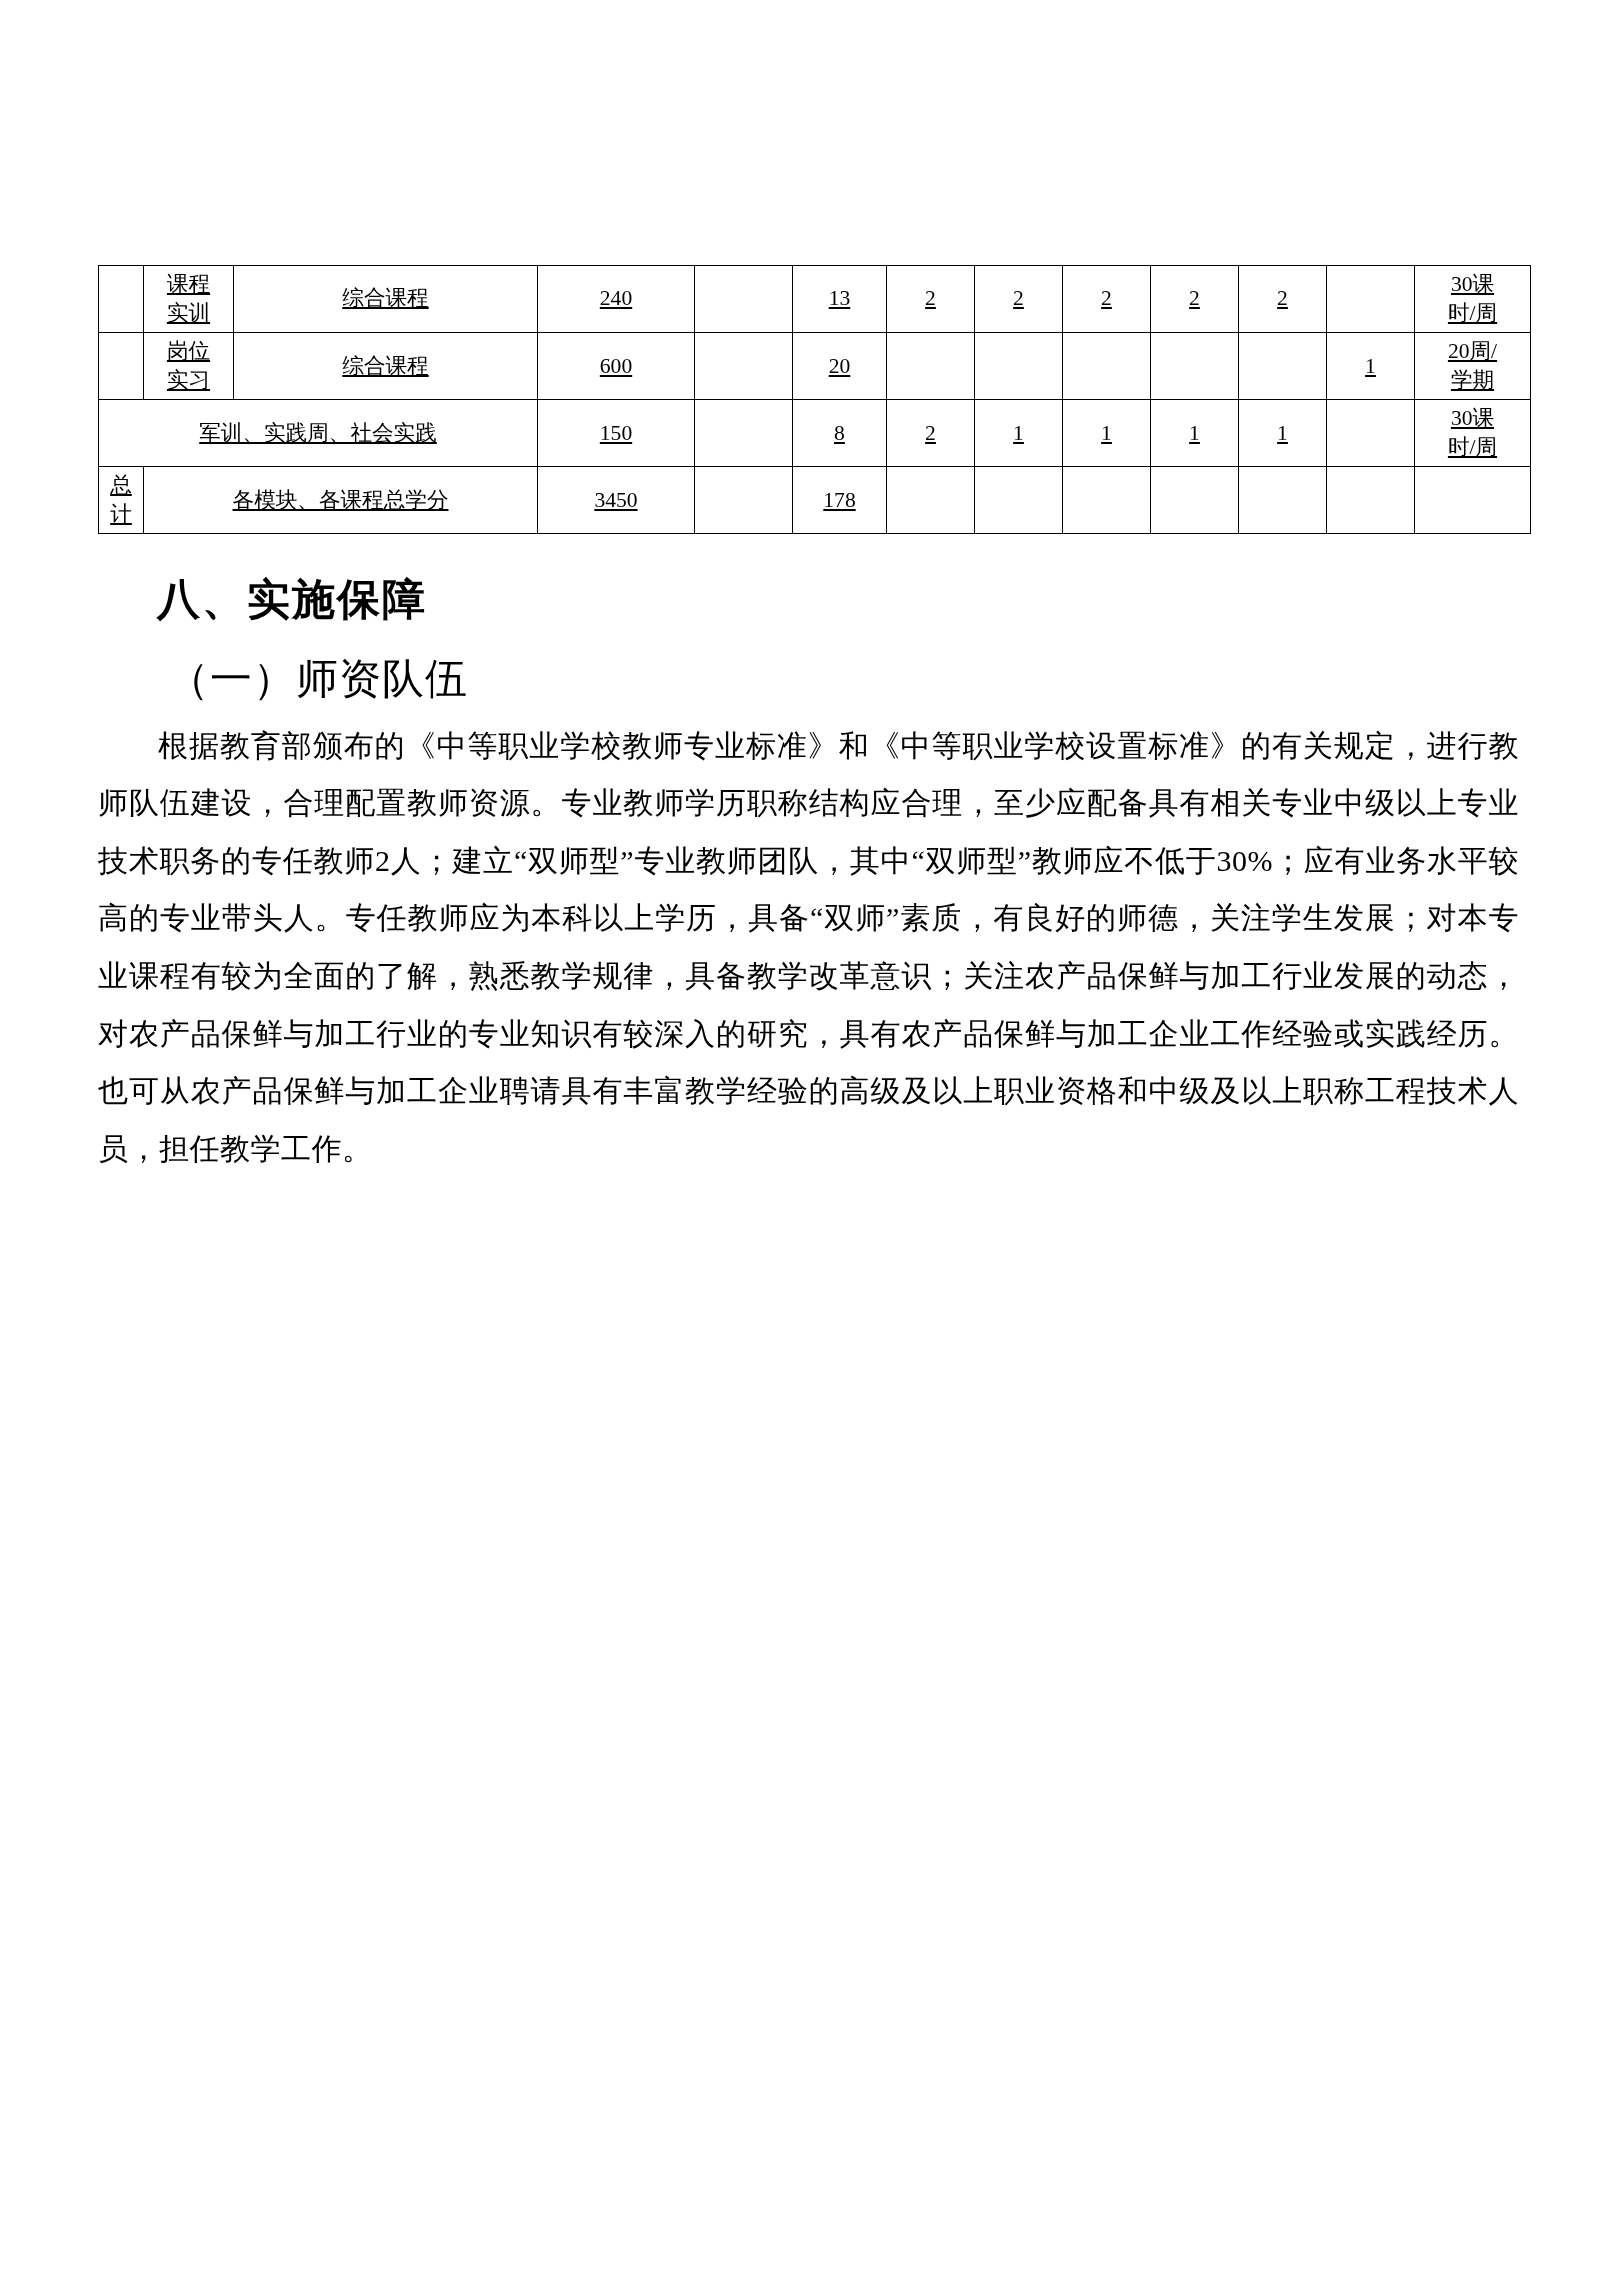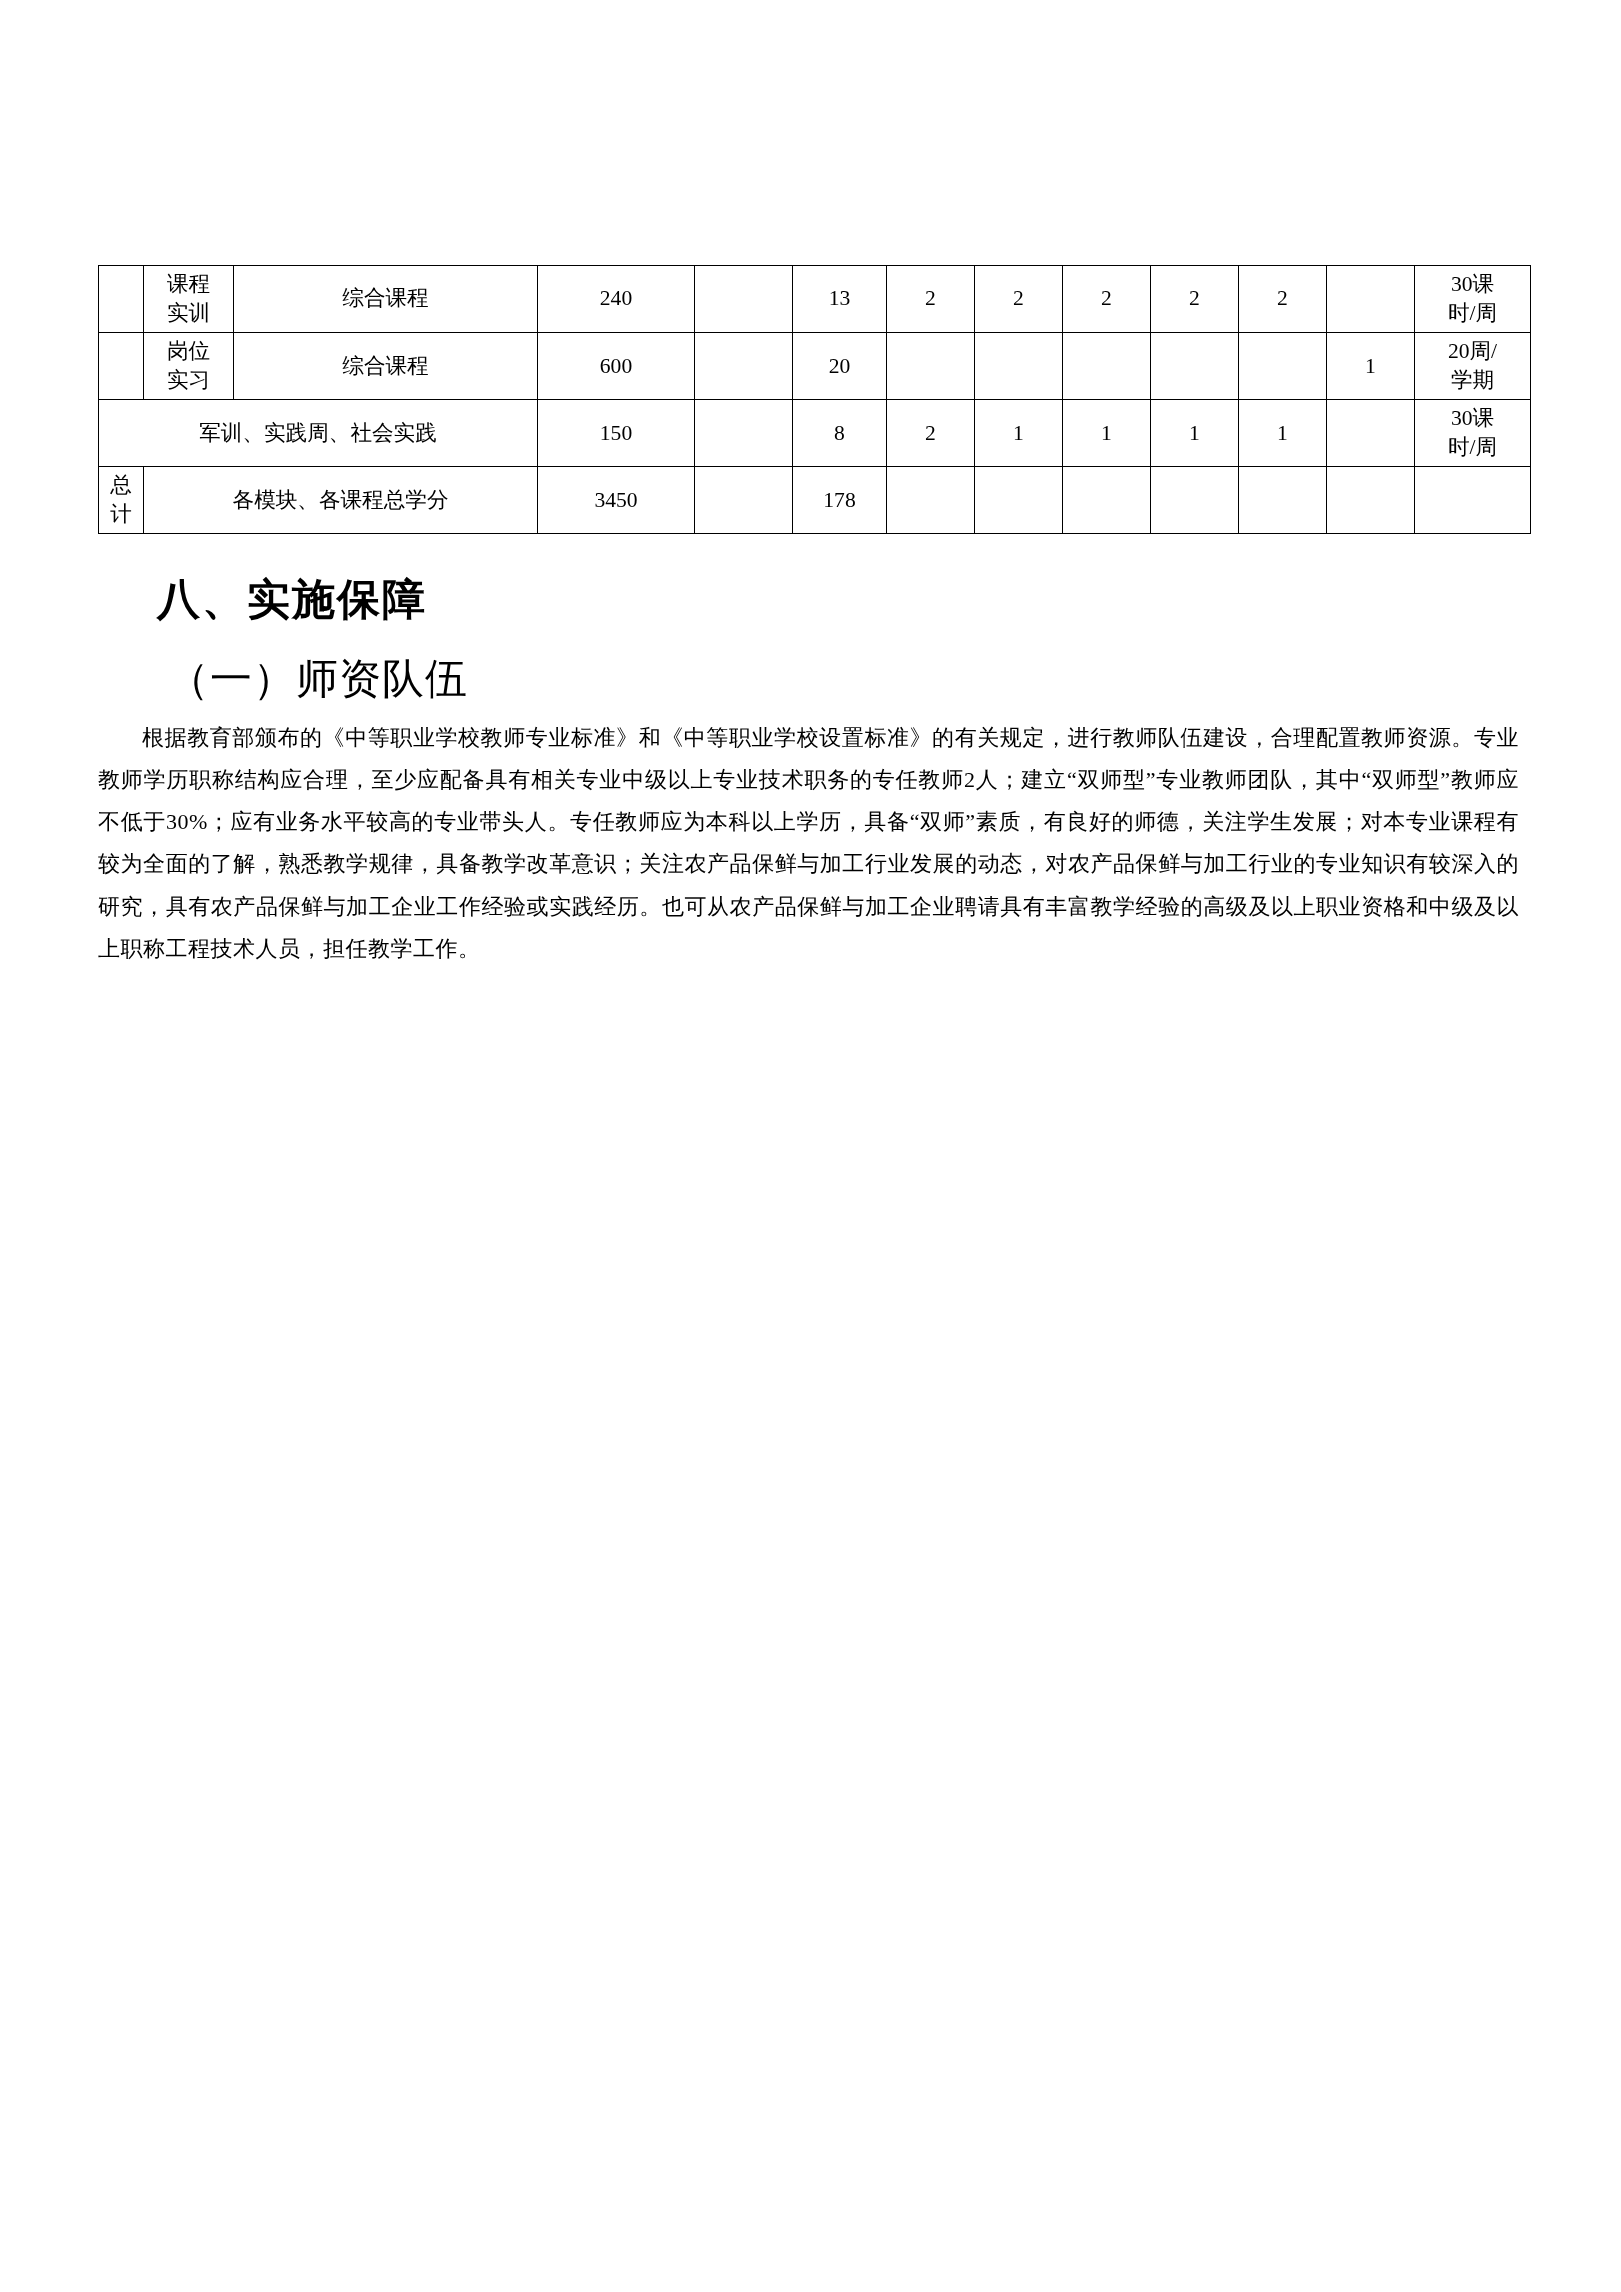--- a/index.html
+++ b/index.html
@@ -27,20 +27,21 @@
     top: 265px;
     width: 1421px;
   }
 
   
   table.curriculum {
     border-collapse: collapse;
     width: 1421px;
     table-layout: fixed;
     font-family: "Liberation Serif", "DejaVu Serif", serif;
+    text-decoration: underline;
   }
   table.curriculum td {
     border: 1.5px solid #000;
     text-align: center;
     vertical-align: middle;
     font-size: 21.6px;
     line-height: 1.35;
     padding: 3.9px 2px;
     height: 55px;
     box-sizing: border-box;
@@ -86,21 +87,21 @@
     margin: 37px 0 9.8px 59px;
     letter-spacing: 2px;
   }
   h3.sub-title {
     font-size: 42px;
     font-weight: normal;
     margin: 21.6px 0 3.9px 69px;
     letter-spacing: 1px;
   }
   p.body-text {
-    font-size: 22px;
+    font-size: 30px;
     line-height: 1.92;
     margin: 9.8px 0 0 0;
     text-align: justify;
     text-justify: inter-ideograph;
     text-indent: 2em;
     letter-spacing: 0.5px;
   }
 </style>
 </head>
 <body>

